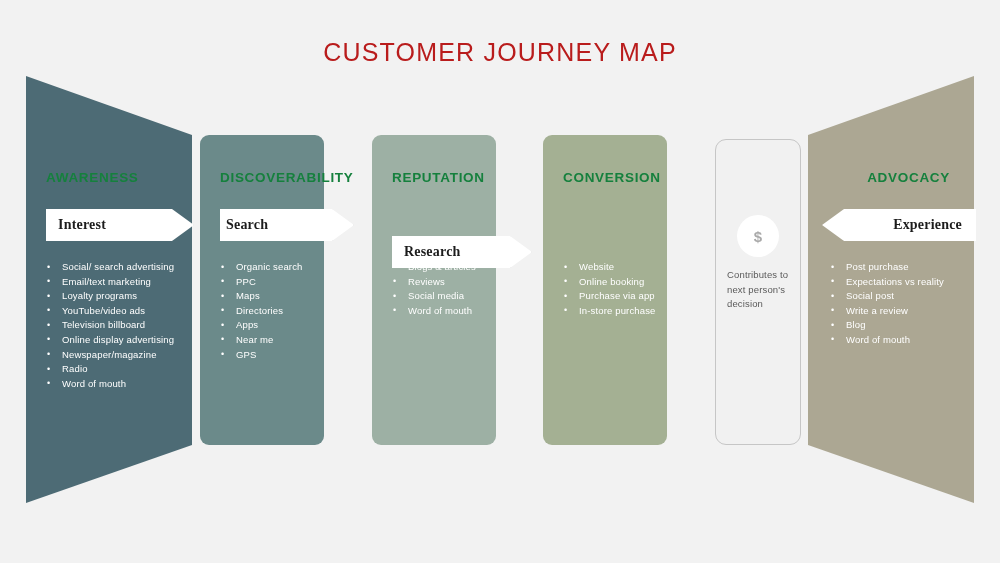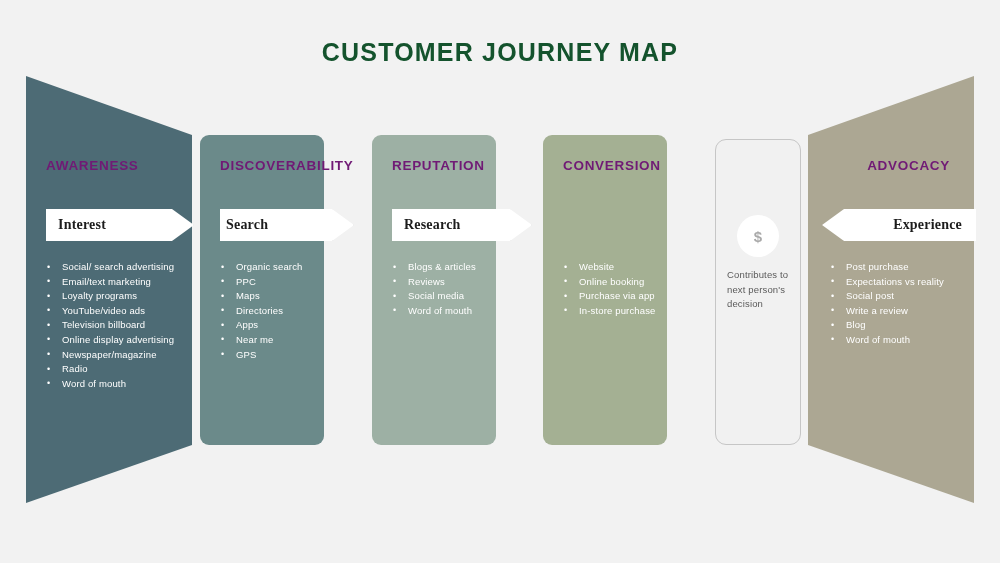--- a/index.html
+++ b/index.html
@@ -16,22 +16,22 @@
   }
 
   #page-title {
     position: absolute;
     top: 38px;
     left: 0;
     width: 1000px;
     text-align: center;
     font-size: 25px;
     letter-spacing: 1.2px;
-    color: #14532d;
-    font-weight: 700;
+    color: #b91c1c;
+    font-weight: 400;
   }
 
   .stage {
     position: absolute;
     top: 0;
     left: 0;
     width: 1000px;
     height: 563px;
   }
 
@@ -84,24 +84,24 @@
   .col {
     position: absolute;
     top: 70px;
     height: 440px;
     pointer-events: none;
   }
   .col > * { pointer-events: auto; }
 
   .col-heading {
     position: absolute;
-    top: 88px;
+    top: 100px;
     font-size: 13.5px;
     font-weight: bold;
-    color: #701a75;
+    color: #15803d;
     letter-spacing: 0.7px;
     white-space: nowrap;
   }
 
   
   .banner {
     position: absolute;
     top: 139px;
     height: 32px;
     background: #ffffff;
@@ -243,21 +243,21 @@
       <li>Maps</li>
       <li>Directories</li>
       <li>Apps</li>
       <li>Near me</li>
       <li>GPS</li>
     </ul>
   </div>
 
   <div class="col" style="left:372px; width:124px;">
     <div class="col-heading" style="left:20px;">REPUTATION</div>
-    <div class="banner right" style="left:20px; width:128px;">
+    <div class="banner right" style="left:20px; width:128px;margin-top:27px;">
       <span class="banner-label">Research</span>
     </div>
     <ul class="bullets" style="left:20px; width:120px;">
       <li>Blogs &amp; articles</li>
       <li>Reviews</li>
       <li>Social media</li>
       <li>Word of mouth</li>
     </ul>
   </div>
 

